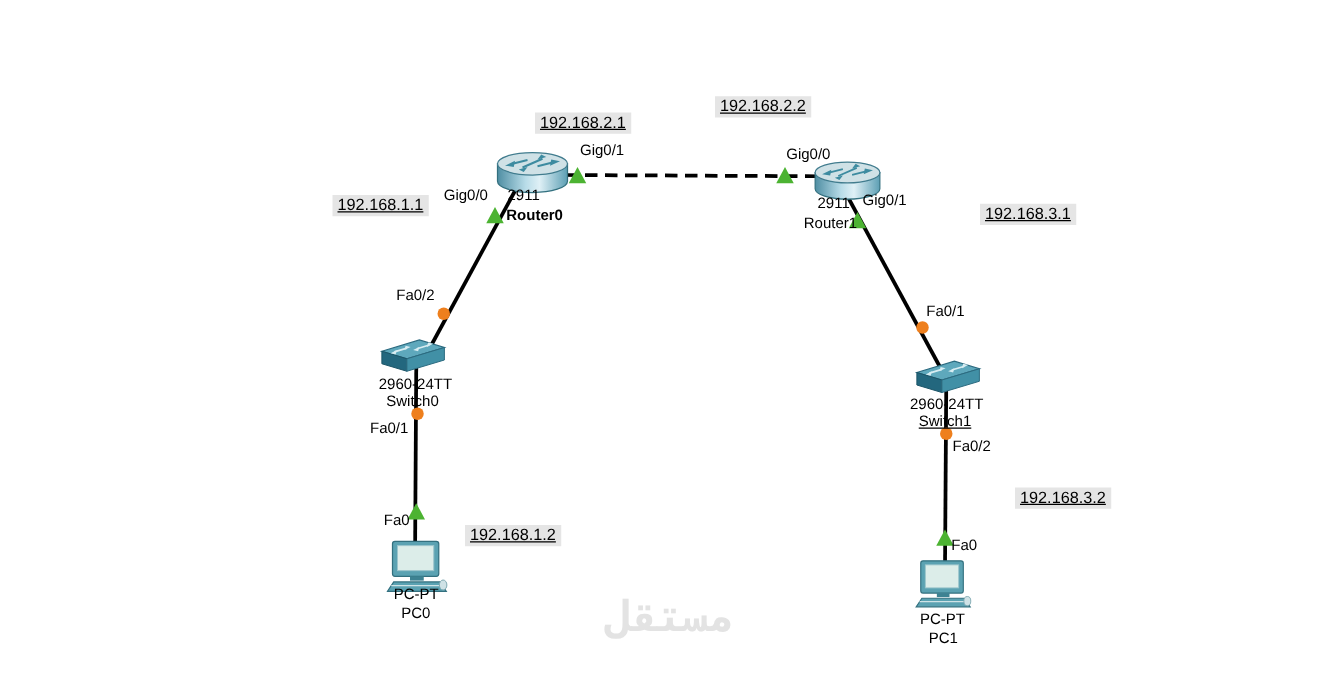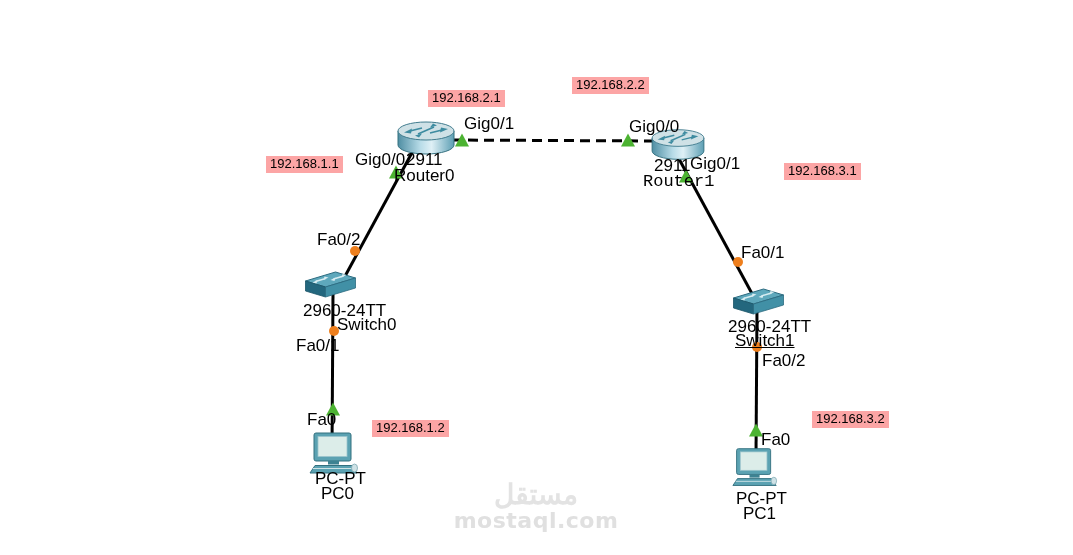--- a/index.html
+++ b/index.html
@@ -4,45 +4,44 @@
 <style>
   html,body{margin:0;padding:0;background:#fff;}
   .canvas{
     position:relative;width:1073px;height:555px;background:#ffffff;overflow:hidden;
     font-family:"Liberation Sans","DejaVu Sans",sans-serif;
   }
   .layer{position:absolute;left:0;top:0;}
   .device{position:absolute;z-index:2;cursor:pointer;}
   .device svg{display:block;width:100%;height:100%;}
   .lbl{
-    position:absolute;z-index:4;color:#000;font-size:17px;line-height:1.15;
+    position:absolute;z-index:4;color:#000;font-size:12px;line-height:1.15;
     white-space:nowrap;
   }
-  .lbl.ip{font-size:13px;background:#fca5a5;padding:1px 4px;}
+  .lbl.ip{font-size:13px;background:#e5e5e5;padding:1px 4px;text-decoration:underline;}
   .watermark{
     position:absolute;z-index:0;left:536px;top:480px;transform:translateX(-50%);
     text-align:center;user-select:none;
   }
   .wm-logo{
-    font-family:Liberation Sans, sans-serif;font-weight:bold;font-size:28px;
+    font-family:Liberation Mono, monospace;font-weight:bold;font-size:34px;
     line-height:1.05;color:#e3e3e3;
   }
   .wm-domain{
     font-family:"DejaVu Sans",sans-serif;font-weight:bold;font-size:22px;
     line-height:1;color:#e0e0e0;letter-spacing:0.5px;margin-top:1px;
   }
 </style>
 </head>
 <body>
 
 <div class="canvas">
 
   <div class="watermark">
     <div class="wm-logo" dir="rtl">مستقل</div>
-    <div class="wm-domain">mostaql.com</div>
   </div>
 
   <svg class="layer" width="1073" height="555">
 
     <line x1="452" y1="140" x2="654" y2="141" stroke-width="3" stroke-dasharray="10,6" stroke="#000000"></line>
     <line x1="414" y1="149" x2="337" y2="291" stroke-width="3" stroke="#000000"></line>
     <line x1="333" y1="294" x2="332" y2="452" stroke-width="3" stroke="#000000"></line>
     <line x1="672" y1="146" x2="756" y2="301" stroke-width="3" stroke="#000000"></line>
     <line x1="757" y1="309" x2="756" y2="455" stroke-width="3" stroke="#000000"></line>
 
@@ -137,39 +136,39 @@
       <line x1="4" y1="36.5" x2="45" y2="36.5" stroke="#cfe3e6" stroke-width="1"></line>
       <ellipse cx="45.5" cy="36" rx="3" ry="4" fill="#cfe2e6" stroke="#7fa9b2" stroke-width="0.8"></ellipse>
     </svg>
   </div>
 
   <span class="lbl ip" style="left:428px;top:90px;">192.168.2.1</span>
   <span class="lbl ip" style="left:572px;top:77px;">192.168.2.2</span>
   <span class="lbl ip" style="left:266px;top:156px;">192.168.1.1</span>
   <span class="lbl ip" style="left:784px;top:163px;">192.168.3.1</span>
   <span class="lbl ip" style="left:372px;top:420px;text-align:center;">192.168.1.2</span>
-  <span class="lbl ip" style="left:812px;top:411px;">192.168.3.2</span>
+  <span class="lbl ip" style="left:812px;top:390px;">192.168.3.2</span>
 
   <span class="lbl" style="left:464px;top:114px;">Gig0/1</span>
   <span class="lbl" style="left:629px;top:117px;">Gig0/0</span>
   <span class="lbl" style="left:355px;top:150px;">Gig0/0</span>
   <span class="lbl" style="left:317px;top:230px;">Fa0/2</span>
   <span class="lbl" style="left:296px;top:336px;">Fa0/1</span>
   <span class="lbl" style="left:307px;top:410px;">Fa0</span>
   <span class="lbl" style="left:690px;top:154px;">Gig0/1</span>
   <span class="lbl" style="left:741px;top:243px;">Fa0/1</span>
   <span class="lbl" style="left:762px;top:351px;">Fa0/2</span>
   <span class="lbl" style="left:761px;top:430px;">Fa0</span>
 
   <span class="lbl" style="left:406px;top:150px;">2911</span>
-  <span class="lbl" style="left:394px;top:166px;">Router0</span>
+  <span class="lbl" style="left:405px;top:166px;font-weight:bold;">Router0</span>
   <span class="lbl" style="left:654px;top:156px;">2911</span>
-  <span class="lbl" style="left:643px;top:172px;font-family:Liberation Mono, monospace;">Router1</span>
+  <span class="lbl" style="left:643px;top:172px;">Router1</span>
   <span class="lbl" style="left:303px;top:301px;">2960-24TT</span>
-  <span class="lbl" style="left:309px;top:315px;margin-left:28px;">Switch0</span>
+  <span class="lbl" style="left:309px;top:315px;">Switch0</span>
   <span class="lbl" style="left:728px;top:317px;">2960-24TT</span>
   <span class="lbl" style="left:735px;top:331px;text-decoration:underline;">Switch1</span>
   <span class="lbl" style="left:315px;top:469px;">PC-PT</span>
   <span class="lbl" style="left:321px;top:484px;">PC0</span>
   <span class="lbl" style="left:736px;top:489px;">PC-PT</span>
   <span class="lbl" style="left:743px;top:504px;">PC1</span>
 
 </div>
 
 </body></html>

